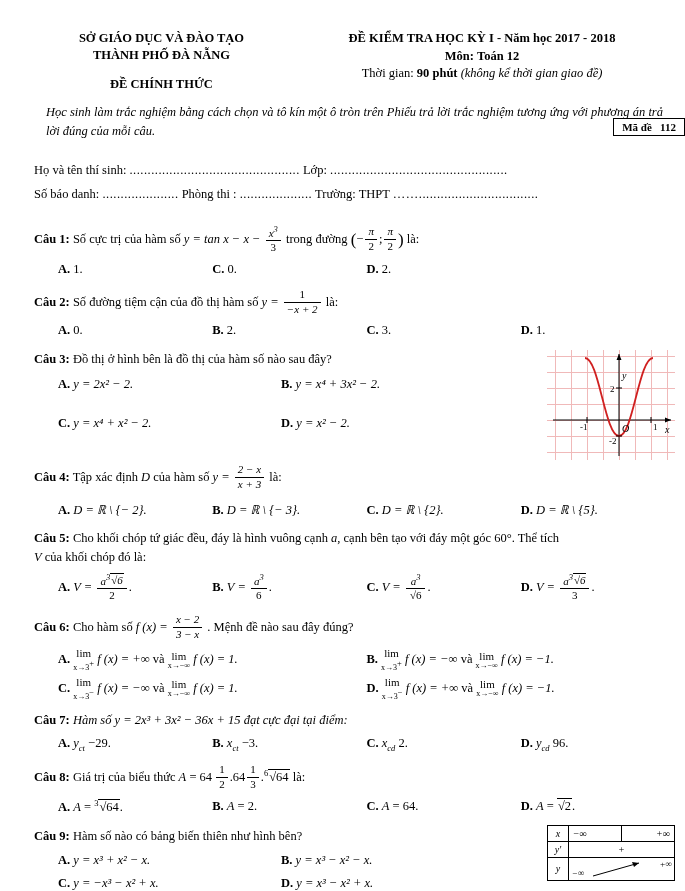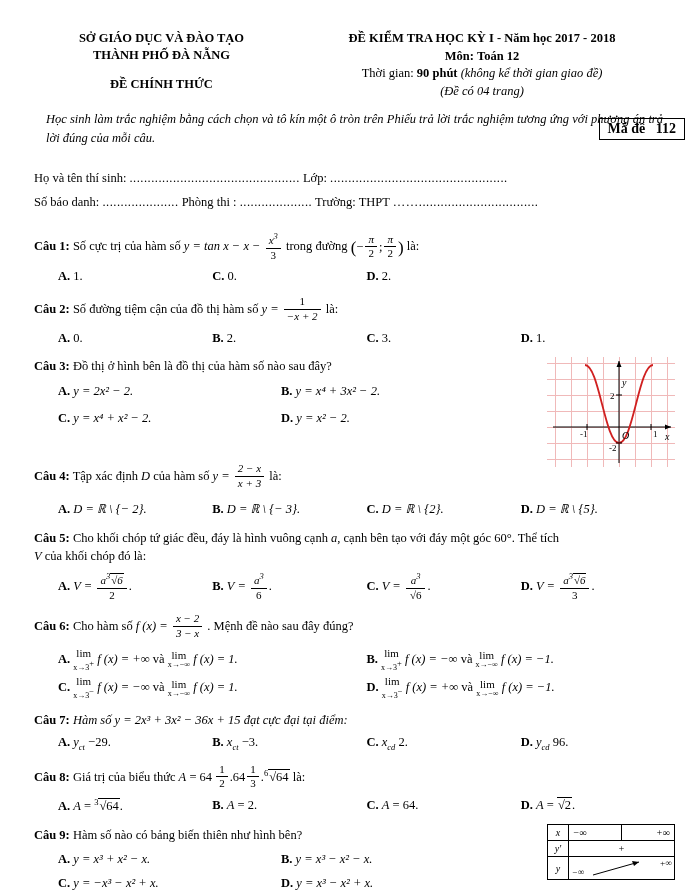--- a/index.html
+++ b/index.html
@@ -20,21 +20,21 @@
   .hdr-right { flex:1; text-align:center; line-height:1.4; }
   .b { font-weight:bold; }
   .i { font-style:italic; }
   .official { font-weight:bold; margin-top:12px; }
 
   .instr { margin:10px 34px 0 34px; font-style:italic; line-height:1.55; text-align:justify; }
   .instr .bb { font-weight:normal; font-style:italic; }
 
   .codebox {
     position:absolute; right:24px; top:118px;
-    border:1px solid #000; padding:2px 8px; font-weight:bold; font-size:14px;
+    border:1px solid #000; padding:2px 8px; font-weight:bold; font-size:11px;
   }
 
   .idlines { margin:18px 22px 0 22px; line-height:1.9; font-size:12.5px; }
   .dots { letter-spacing:0.5px; }
 
   
   .q { margin:10px 22px 0 22px; position:relative; line-height:1.5; }
   .qlabel { font-weight:bold; }
   .opts { display:flex; margin-top:4px; }
   .opts > div { }
@@ -86,21 +86,20 @@
       <div class="b">ĐỀ KIỂM TRA HỌC KỲ I - Năm học 2017 - 2018</div>
       <div>
         <span class="b">Môn:</span>
         <span class="b">Toán 12</span>
       </div>
       <div>
         <span>Thời gian:</span>
         <span class="b">90 phút</span>
         <span class="i">(không kể thời gian giao đề)</span>
       </div>
-      <div class="i">(Đề có 04 trang)</div>
     </div>
   </div>
 
   <div class="instr">
     <span>Học sinh làm  trắc nghiệm bằng cách chọn và tô kín một ô tròn trên </span><span class="bb">Phiếu trả lời trắc nghiệm</span><span> tương ứng với phương án trả lời đúng của mỗi câu.</span>
   </div>
 
   <div class="codebox">
     <span>Mã đề</span>&nbsp;&nbsp;
     <span>112</span>
@@ -161,21 +160,21 @@
   </div>
 
   <div class="q" style="min-height:100px;">
     <div style="width:470px;">
       <span class="qlabel">Câu 3:</span>
       <span>Đồ thị ở hình bên là đồ thị của hàm số nào sau đây?</span>
       <div class="opts o2 indent" style="margin-top:6px;">
         <div><span class="opt-k">A.</span> <span class="ital">y = 2x² − 2.</span></div>
         <div><span class="opt-k">B.</span> <span class="ital">y = x⁴ + 3x² − 2.</span></div>
       </div>
-      <div class="opts o2 indent" style="margin-top:8px;">
+      <div class="opts o2 indent" style="margin-top:20px;">
         <div><span class="opt-k">C.</span> <span class="ital">y = x⁴ + x² − 2.</span></div>
         <div><span class="opt-k">D.</span> <span class="ital">y = x² − 2.</span></div>
       </div>
     </div>
 
     <div class="fig3">
       <div class="grid">
         <div class="vg" style="left:8px"></div>
           <div class="vg" style="left:24px"></div>
         <div class="vg" style="left:40px"></div>
@@ -206,21 +205,21 @@
       <div style="position:absolute;left:33px;top:71px;font-size:9px;">-1</div>
       <div style="position:absolute;left:106px;top:71px;font-size:9px;">1</div>
       <div style="position:absolute;left:63px;top:33px;font-size:9px;">2</div>
       <div style="position:absolute;left:62px;top:85px;font-size:9px;">-2</div>
       <div style="position:absolute;left:75px;top:71px;font-size:10px;font-style:italic;">O</div>
       <div style="position:absolute;left:118px;top:72px;font-size:10px;font-style:italic;">x</div>
       <div style="position:absolute;left:75px;top:18px;font-size:10px;font-style:italic;">y</div>
     </div>
   </div>
 
-  <div class="q" style="margin-top:6px;">
+  <div class="q" style="margin-top:14px;">
     <span class="qlabel">Câu 4:</span>
     <span>Tập xác định</span>
     <span class="ital">D</span>
     <span>của hàm số</span>
     <span class="ital">y =</span>
     <span class="frac">
       <span class="num ital">2 − x</span>
       <span class="den ital">x + 3</span>
     </span>
     <span>là:</span>

